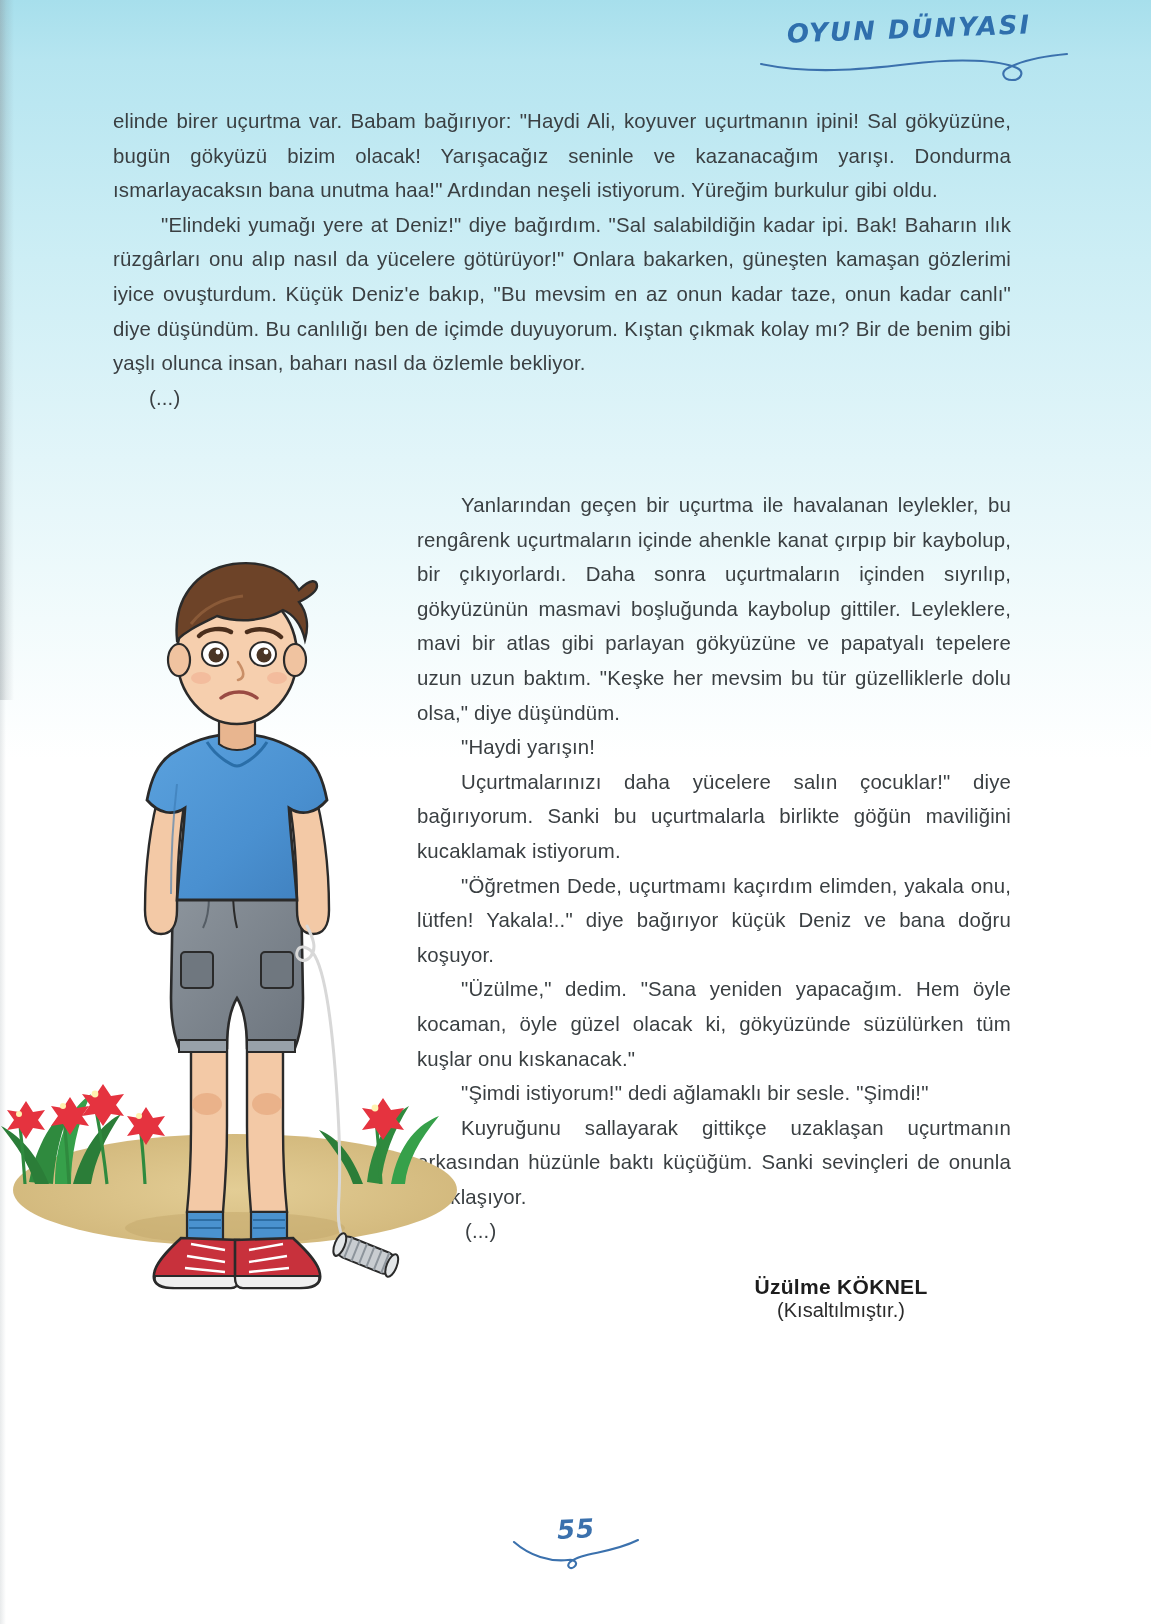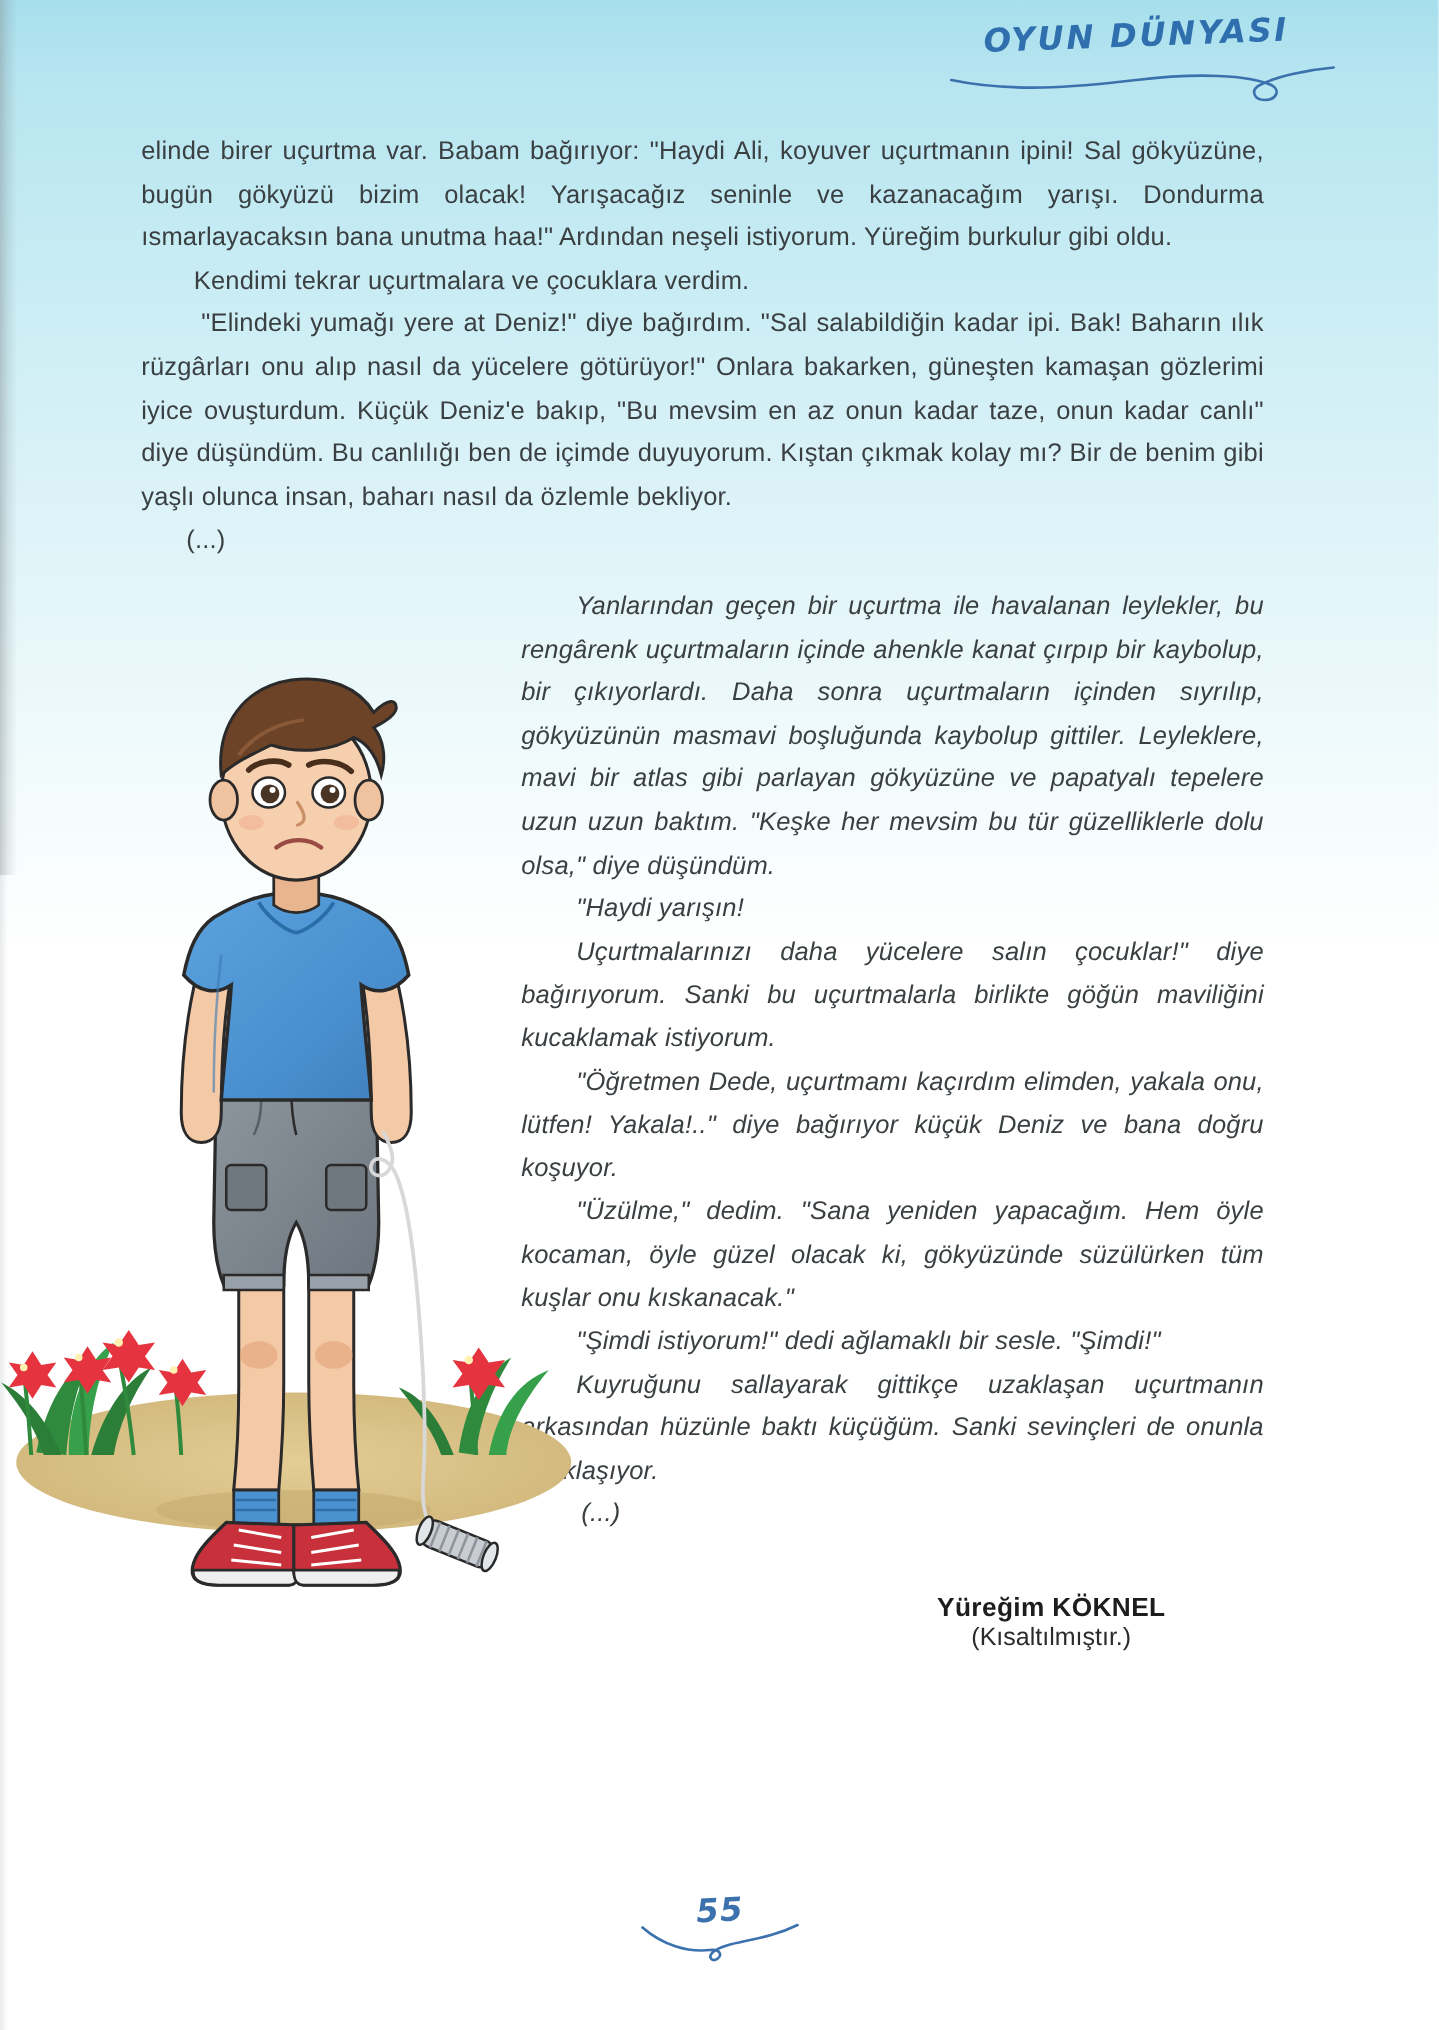--- a/index.html
+++ b/index.html
@@ -90,23 +90,22 @@
     letter-spacing: .15px;
   }
   p.indent { text-indent: 42px; }
   p.indent2 { text-indent: 48px; }
   p.dots { text-indent: 36px; }
 
   
   .split {
     position: absolute;
     left: 113px;
-    top: 468px;
+    top: 488px;
     width: 898px;
-    font-style: italic;
   }
   .split-text {
     width: 594px;
     margin-left: 304px;
   }
   .split-text p {
     margin: 0;
     font-family: "Liberation Sans", sans-serif;
     font-size: 20.4px;
     line-height: 34.6px;
@@ -186,21 +185,20 @@
 
 <div class="header">
   <div class="header-title">OYUN DÜNYASI</div>
   <svg class="header-swirl" viewBox="0 0 320 42">
     <path d="M12,20 C60,30 110,26 160,20 C210,14 250,16 268,24 C276,28 272,36 263,36 C254,36 251,28 259,24 C272,17 296,12 318,10" fill="none" stroke="#3b71ad" stroke-width="2.1" stroke-linecap="round"></path>
   </svg>
 </div>
 
 <div class="content">
   <p class="para">elinde birer uçurtma var. Babam bağırıyor: "Haydi Ali, koyuver uçurtmanın ipini! Sal gökyüzüne, bugün gökyüzü bizim olacak! Yarışacağız seninle ve kazanacağım yarışı. Dondurma ısmarlayacaksın bana unutma haa!" Ardından neşeli istiyorum. Yüreğim burkulur gibi oldu.</p>
-  <p class="para indent">Kendimi tekrar uçurtmalara ve çocuklara verdim.</p>
   <p class="para indent2">"Elindeki yumağı yere at Deniz!" diye bağırdım. "Sal salabildiğin kadar ipi. Bak! Baharın ılık rüzgârları onu alıp nasıl da yücelere götürüyor!" Onlara bakarken, güneşten kamaşan gözlerimi iyice ovuşturdum. Küçük Deniz'e bakıp, "Bu mevsim en az onun kadar taze, onun kadar canlı" diye düşündüm. Bu canlılığı ben de içimde duyuyorum. Kıştan çıkmak kolay mı? Bir de benim gibi yaşlı olunca insan, baharı nasıl da özlemle bekliyor.</p>
   <p class="para dots">(...)</p>
 </div>
 
 <div class="split">
 
   <svg class="illustration" viewBox="0 0 470 770">
     <defs>
       <linearGradient id="shirtg" x1="0" y1="0" x2="1" y2="1">
         <stop offset="0%" stop-color="#5ba2de"></stop>
@@ -337,21 +335,21 @@
     <p class="indent">Uçurtmalarınızı daha yücelere salın çocuklar!" diye bağırıyorum. Sanki bu uçurtmalarla birlikte göğün maviliğini kucaklamak istiyorum.</p>
     <p class="indent">"Öğretmen Dede, uçurtmamı kaçırdım elimden, yakala onu, lütfen! Yakala!.." diye bağırıyor küçük Deniz ve bana doğru koşuyor.</p>
     <p class="indent">"Üzülme," dedim. "Sana yeniden yapacağım. Hem öyle kocaman, öyle güzel olacak ki, gökyüzünde süzülürken tüm kuşlar onu kıskanacak."</p>
     <p class="indent">"Şimdi istiyorum!" dedi ağlamaklı bir sesle. "Şimdi!"</p>
     <p class="indent">Kuyruğunu sallayarak gittikçe uzaklaşan uçurtmanın arkasından hüzünle baktı küçüğüm. Sanki sevinçleri de onunla uzaklaşıyor.</p>
     <p class="dots">(...)</p>
   </div>
 </div>
 
 <div class="author-block">
-  <div class="author-name">Yüreğim KÖKNEL</div>
+  <div class="author-name">Üzülme KÖKNEL</div>
   <div class="author-note">(Kısaltılmıştır.)</div>
 </div>
 
 <div class="footer">
   <div class="page-num">55</div>
   <svg class="footer-swirl" viewBox="0 0 140 34">
     <path d="M8,6 C24,20 44,26 62,24 C70,23 72,28 68,31 C64,34 60,30 64,26 C76,16 104,18 132,4" fill="none" stroke="#3b71ad" stroke-width="2.1" stroke-linecap="round"></path>
   </svg>
 </div>
 

